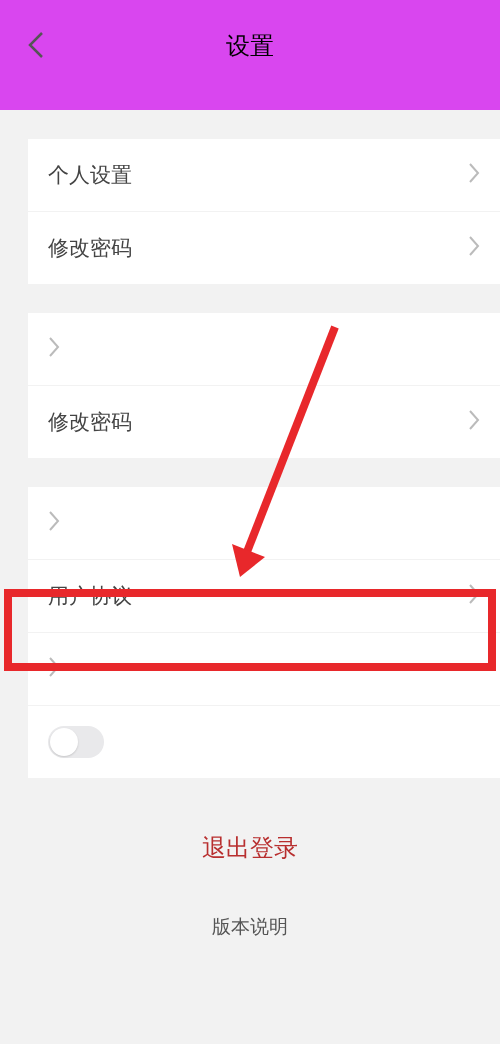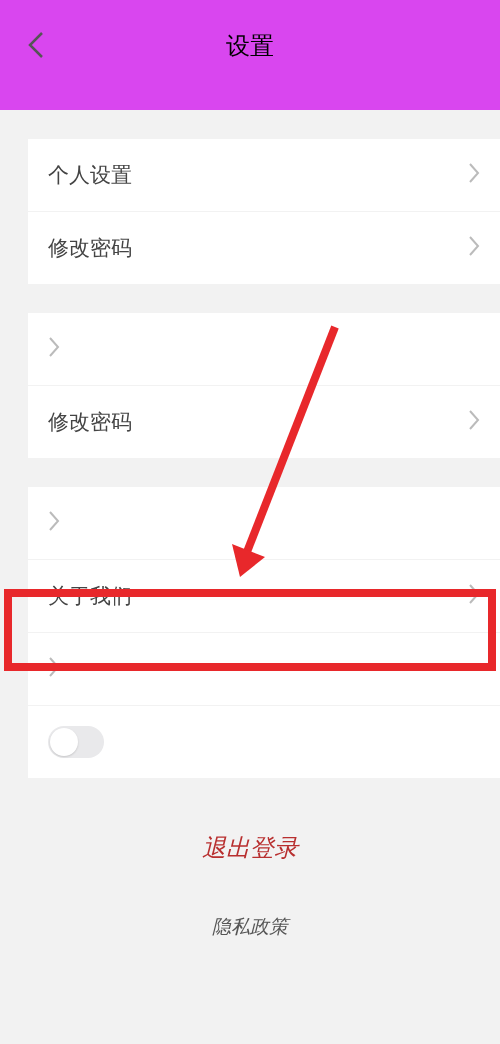--- a/index.html
+++ b/index.html
@@ -82,21 +82,20 @@
       top: 2px;
       width: 28px;
       height: 28px;
       background: #fff;
       border-radius: 50%;
       box-shadow: 0 1px 2px rgba(0,0,0,0.15);
     }
     .logout-section {
       margin-top: 34px;
       text-align: center;
-      font-style: italic;
     }
     .logout {
       color: #b82f2f;
       font-size: 24px;
       font-weight: 500;
       padding: 20px 0;
     }
     .delete-account {
       color: #555;
       font-size: 19px;
@@ -181,21 +180,21 @@
   <span class="chevron">
     <svg viewBox="0 0 12 22">
         <polyline points="2,2 10,11 2,20" fill="none" stroke="#bbb" stroke-width="2"></polyline>
       </svg>
   </span>
 </div>
 
 <div class="gap-small"></div>
 
 <div class="item">
-  <span>关于我们</span>
+  <span>用户协议</span>
   <span class="chevron">
     <svg viewBox="0 0 12 22">
         <polyline points="2,2 10,11 2,20" fill="none" stroke="#bbb" stroke-width="2"></polyline>
       </svg>
   </span>
 </div>
 
 <div class="gap-small"></div>
 
 <div class="item">
@@ -209,20 +208,20 @@
 <div class="gap-small"></div>
 
 <div class="item">
   <div class="toggle">
     <div class="toggle-knob"></div>
   </div>
 </div>
 
 <div class="logout-section">
   <div class="logout">退出登录</div>
-  <div class="delete-account">隐私政策</div>
+  <div class="delete-account">版本说明</div>
 </div>
 
 <div class="highlight-box"></div>
 <svg class="arrow-overlay" viewBox="0 0 110 260">
   <line x1="105" y1="5" x2="15" y2="235" stroke="#e8282b" stroke-width="8"></line>
   <polygon points="10,255 2,222 35,235" fill="#e8282b"></polygon>
 </svg>
 
 </body></html>

